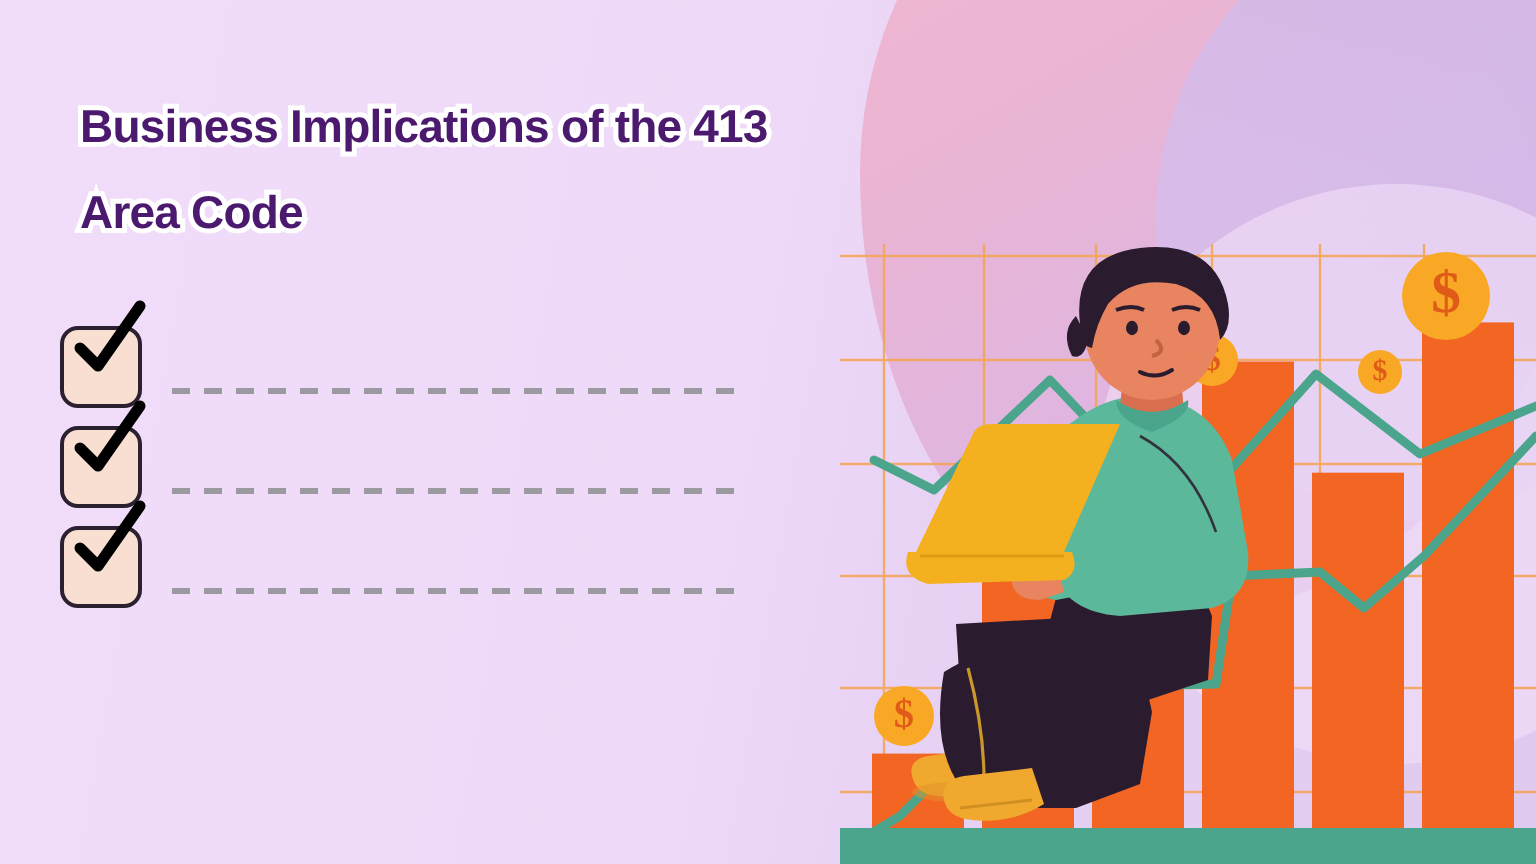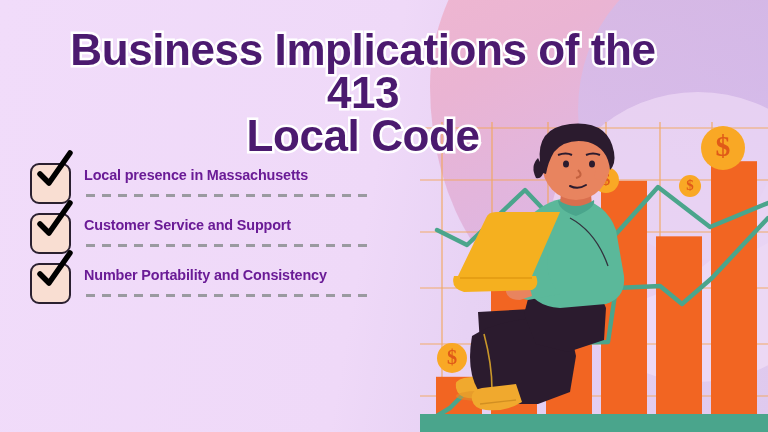--- a/index.html
+++ b/index.html
@@ -27,23 +27,22 @@
     border-radius:50%;
   }
   .blob-violet{
     position:absolute;right:-70px;top:-40px;width:260px;height:300px;
     background:linear-gradient(200deg,#cdb7e9 0%,#d9c2ef 100%);
     border-radius:50%;
     opacity:.75;
   }
   
   .title{
-    position:absolute;left:40px;top:28px;width:646px;
-    text-align:center;
-    font-size:44px;line-height:43px;
+    position:absolute;left:40px;top:42px;width:646px;
+    font-size:23px;line-height:43px;
     font-weight:bold;
     letter-spacing:-0.4px;
     color:#4b1a6f;
     -webkit-text-stroke:5px #ffffff;
     paint-order:stroke fill;
     z-index:6;
   }
   .title .ln{display:block;}
   
   .checklist{position:absolute;left:28px;top:158px;width:420px;z-index:7;}
@@ -175,43 +174,40 @@
     <path d="M166 47 Q173 44 180 47" stroke="#2b1b2e" stroke-width="2" fill="none"></path>
 
     <path d="M158 62 Q164 68 156 70" stroke="#c4613f" stroke-width="2" fill="none"></path>
     <path d="M150 78 Q158 82 166 77" stroke="#2b1b2e" stroke-width="2" fill="none" stroke-linecap="round"></path>
 
     <path d="M138 92 Q156 104 174 92 Q176 100 156 108 Q138 102 138 92 Z" fill="#4aa58c"></path>
   </svg>
 
   <div class="title">
     <span class="ln">Business Implications of the 413</span>
-    <span class="ln">Local Code</span>
+    <span class="ln">Area Code</span>
   </div>
 
   <div class="checklist" id="checklist">
       <div class="item">
         <div class="cbox" style="background: rgb(249, 222, 210); border-color: rgb(43, 32, 48);"></div>
         <svg class="tick" viewBox="0 0 44 44">
           <path d="M8 24 L17 33 L38 3" stroke="#000000" stroke-width="5.5" fill="none" stroke-linecap="round" stroke-linejoin="round"></path>
         </svg>
-        <div class="item-text" style="color: rgb(106, 27, 150);">Local presence in Massachusetts</div>
         <div class="dashes"></div>
       </div>
       <div class="item">
         <div class="cbox" style="background: rgb(249, 222, 210); border-color: rgb(43, 32, 48);"></div>
         <svg class="tick" viewBox="0 0 44 44">
           <path d="M8 24 L17 33 L38 3" stroke="#000000" stroke-width="5.5" fill="none" stroke-linecap="round" stroke-linejoin="round"></path>
         </svg>
-        <div class="item-text" style="color: rgb(106, 27, 150);">Customer Service and Support</div>
         <div class="dashes"></div>
       </div>
       <div class="item">
         <div class="cbox" style="background: rgb(249, 222, 210); border-color: rgb(43, 32, 48);"></div>
         <svg class="tick" viewBox="0 0 44 44">
           <path d="M8 24 L17 33 L38 3" stroke="#000000" stroke-width="5.5" fill="none" stroke-linecap="round" stroke-linejoin="round"></path>
         </svg>
-        <div class="item-text" style="color: rgb(106, 27, 150);">Number Portability and Consistency</div>
         <div class="dashes"></div>
       </div>
     </div>
 
 </div>
 
 </body></html>

